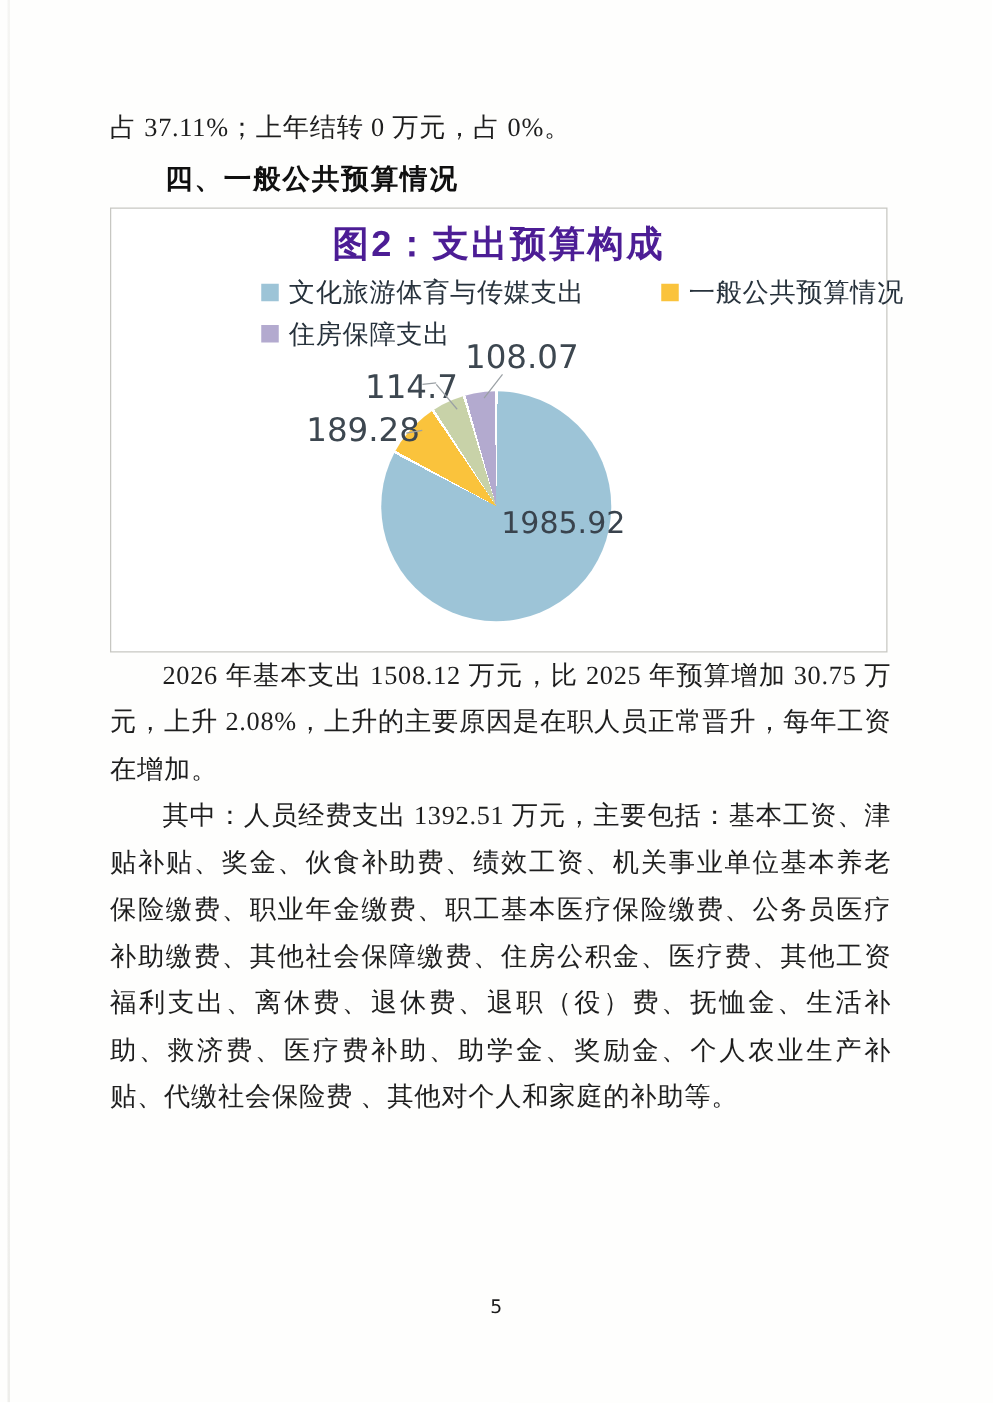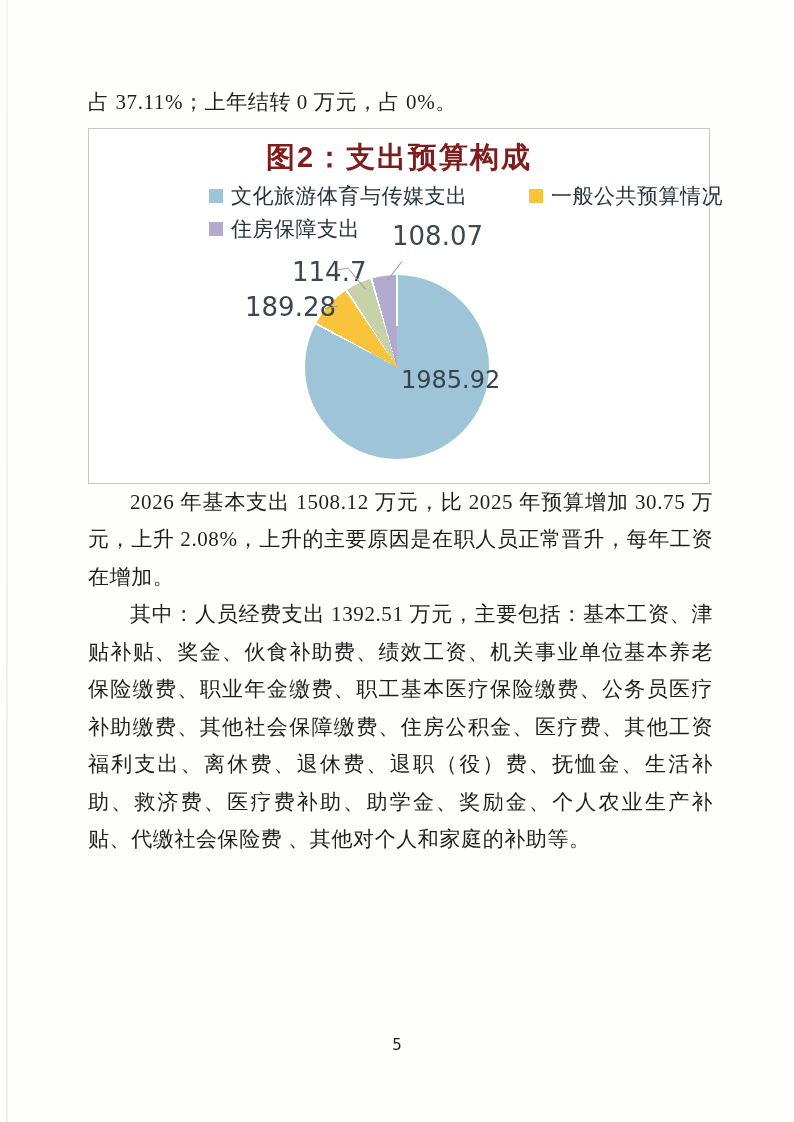--- a/index.html
+++ b/index.html
@@ -28,21 +28,21 @@
     margin:15px 0 6px 0; text-indent:2em; letter-spacing:1px; color:#141414;
   }
   
   .chart-box {
     position:relative; width:620px; height:354px; margin-top:6px;
     border:1px solid #c7c7c2; background:#ffffff;
   }
   .chart-title {
     position:absolute; left:0; right:0; top:9px; text-align:center;
     font-family:"Liberation Sans","DejaVu Sans",sans-serif;
-    font-weight:bold; font-size:29px; letter-spacing:2px; color:#7f1d1d;
+    font-weight:bold; font-size:29px; letter-spacing:2px; color:#4c1d95;
   }
   .legend {
     position:absolute; left:84px; top:53px; width:510px;
     display:grid; grid-template-columns:320px auto; row-gap:5px;
   }
   .legend-item { display:flex; align-items:center;margin-left:36px; }
   .legend-swatch {
     width:14px; height:14px; margin-right:8px; flex:0 0 14px;
     display:inline-block; background:#ccc;
   }
@@ -71,20 +71,21 @@
 </style>
 </head>
 <body>
 
 <div class="page">
   <div class="scan-edge"></div>
 
   <div class="content">
     <p class="par">占 37.11%；上年结转 0 万元，占 0%。</p>
 
+    <h3 class="sec-heading">四、一般公共预算情况</h3>
 
 
     <div class="chart-box">
       <div class="chart-title">图2：支出预算构成</div>
 
       <div class="legend">
         <div class="legend-item">
           <span class="legend-swatch" style="background: rgb(157, 196, 215);"></span>
           <span class="legend-label">文化旅游体育与传媒支出</span>
         </div>
@@ -93,21 +94,21 @@
           <span class="legend-label">一般公共预算情况</span>
         </div>
         <div class="legend-item">
           <span class="legend-swatch" style="background: rgb(179, 170, 207);"></span>
           <span class="legend-label">住房保障支出</span>
         </div>
       </div>
 
       <div class="pie" id="pie" style="background: conic-gradient(rgb(255, 255, 255) 0deg, rgb(255, 255, 255) 0.7deg, rgb(157, 196, 215) 0.7deg, rgb(157, 196, 215) 297.44deg, rgb(255, 255, 255) 297.44deg, rgb(255, 255, 255) 298.84deg, rgb(250, 195, 60) 298.84deg, rgb(250, 195, 60) 325.86deg, rgb(255, 255, 255) 325.86deg, rgb(255, 255, 255) 327.26deg, rgb(200, 210, 168) 327.26deg, rgb(200, 210, 168) 343.08deg, rgb(255, 255, 255) 343.08deg, rgb(255, 255, 255) 344.48deg, rgb(179, 170, 207) 344.48deg, rgb(179, 170, 207) 359.3deg, rgb(255, 255, 255) 359.3deg, rgb(255, 255, 255) 360deg);"></div>
 
-      <div class="value-label" style="left:283px; top:92px;margin-left:20px;">108.07</div>
+      <div class="value-label" style="left:283px; top:104px;">108.07</div>
       <div class="value-label" style="left:203px; top:128px;">114.7</div>
       <div class="value-label" style="left:156px; top:163px;">189.28</div>
       <div class="value-label main" style="left:312px; top:237px;">1985.92</div>
 
       <div class="leader" style="left:313px; top:132px; width:24px; transform:rotate(128deg);"></div>
       <div class="leader" style="left:249px; top:140px; width:11px; transform:rotate(-6deg);"></div>
       <div class="leader" style="left:260px; top:140px; width:26px; transform:rotate(50deg);"></div>
       <div class="leader" style="left:236px; top:179px; width:13px; transform:rotate(-10deg);"></div>
     </div>
 

